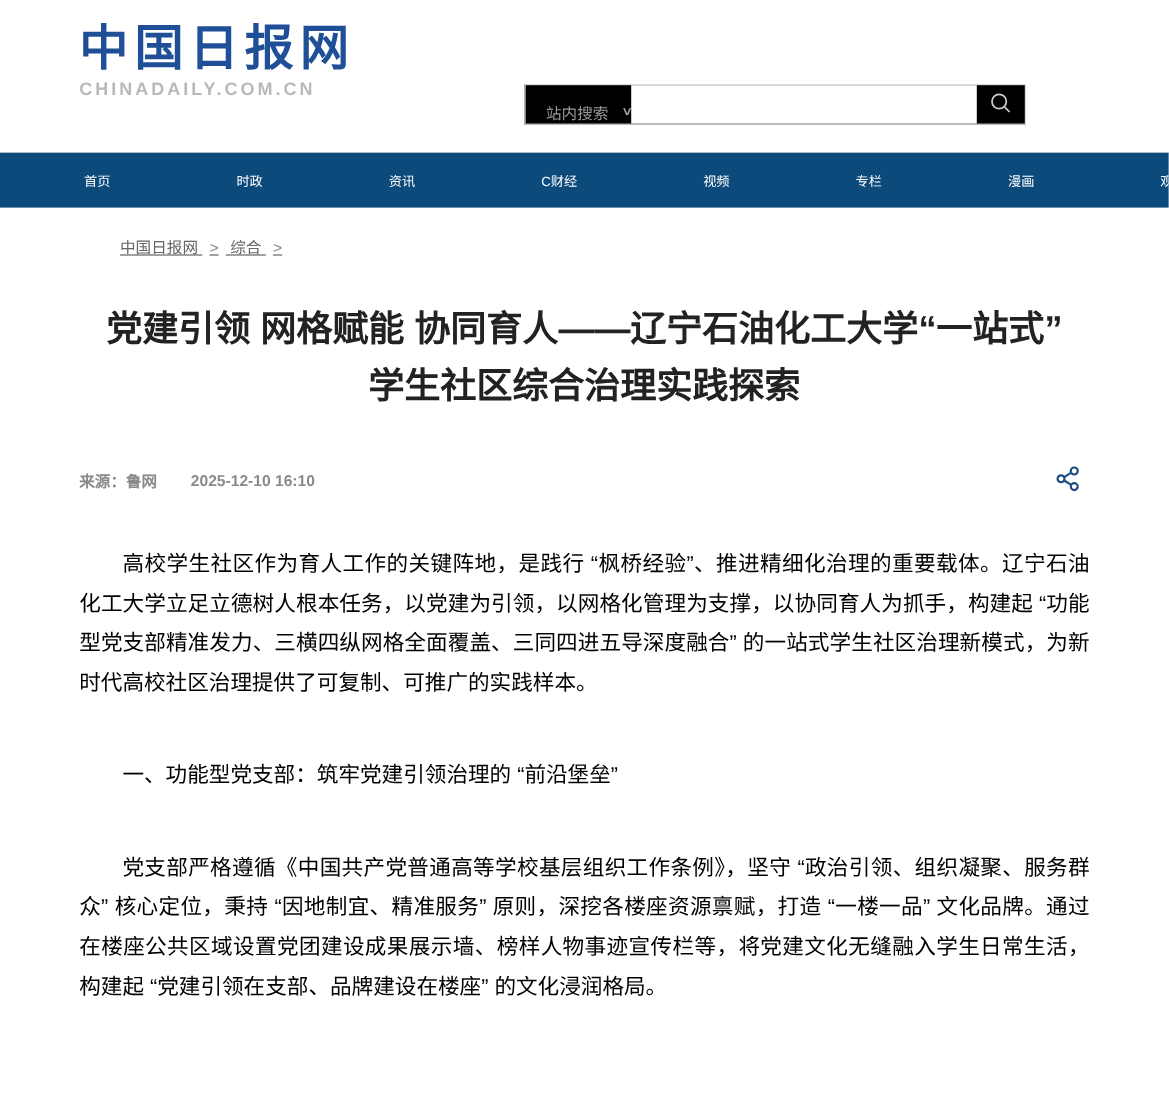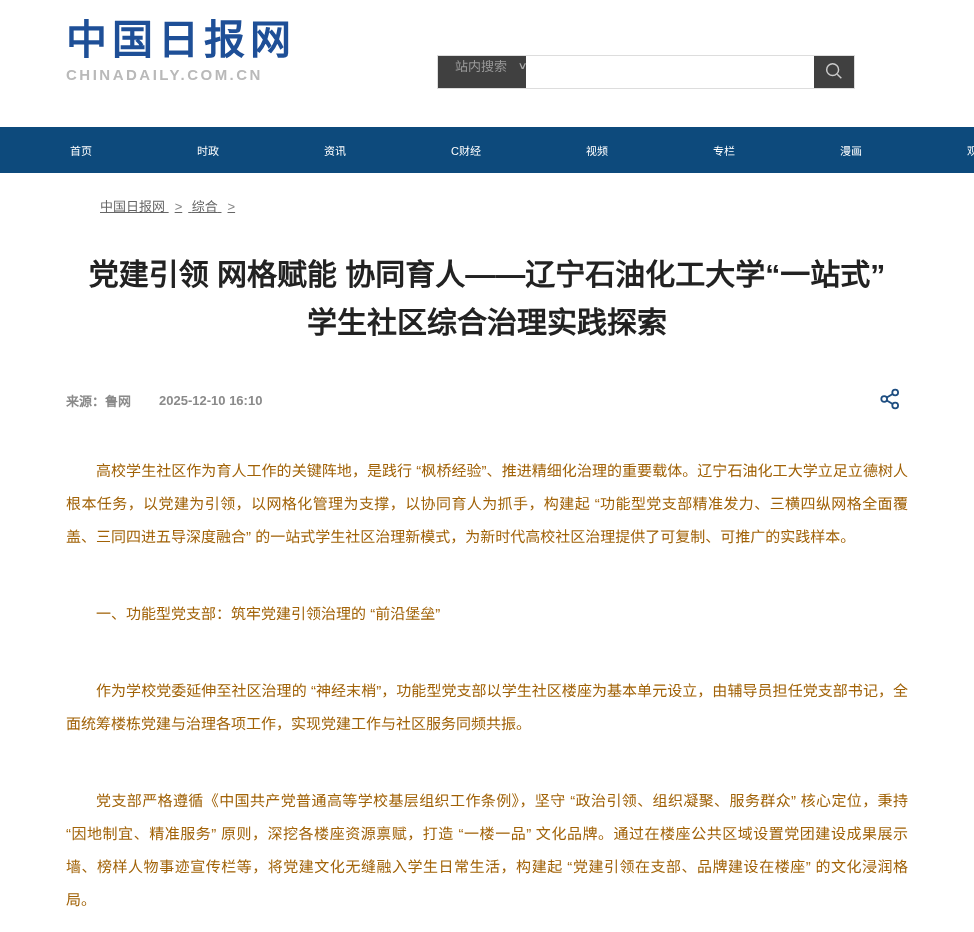--- a/index.html
+++ b/index.html
@@ -6,22 +6,22 @@
   html,body { width:974px; height:932px; overflow:hidden; background:#fff;
     font-family:"Liberation Sans","DejaVu Sans",sans-serif; }
 
   
   .header { position:relative; height:127px; background:#fff; }
   .logo { position:absolute; left:66px; top:18px; cursor:pointer; }
   .logo-cn { font-family:"DejaVu Serif","Liberation Serif",serif;
     font-size:41px; font-weight:700; color:#1e4f97; letter-spacing:5px; line-height:1.1; }
   .logo-en { font-size:15px; font-weight:700; color:#b9b9b9; letter-spacing:2.5px; margin-top:3px; }
 
-  .searchbox { position:absolute; left:437px; top:55px; width:418px; height:34px;
-    border:1px solid #ddd; background:#404040; display:flex; align-items:flex-start; }
+  .searchbox { position:absolute; left:437px; top:70px; width:418px; height:34px;
+    border:1px solid #ddd; background:#000000; display:flex; align-items:flex-end; }
   .search-scope { display:flex; align-items:center; gap:12px; padding-left:17px;
     font-size:13px; color:#999; cursor:pointer; }
   .search-chevron { font-size:10px; color:#aaa; transform:scaleX(1.4); }
   .search-input { flex:1; border:none; outline:none; height:100%; font-size:13px; padding:0 8px; }
   .search-btn { width:40px; height:100%; display:flex; align-items:center; justify-content:center;
     cursor:pointer; background:transparent; border:none; }
 
   
   .navbar { height:46px; background:#0d4a7c; overflow:hidden; }
   .nav-inner { display:flex; justify-content:space-between; align-items:center;
@@ -36,21 +36,21 @@
   
   .article { padding:0 66px; }
   .article-title { margin:36px auto 0; max-width:812px; text-align:center;
     font-size:30px; font-weight:700; color:#222; line-height:48px; }
   .meta-row { display:flex; align-items:center; margin-top:40px; font-size:13px; color:#8a8a8a;font-weight:bold; }
   .meta-source { margin-right:28px; }
   .share-btn { margin-left:auto; background:none; border:none; cursor:pointer;
     display:flex; align-items:center; padding:0 6px; }
 
   .body-text { margin-top:40px; }
-  .para { font-size:15px; line-height:33px; color:#a16207; text-indent:2em;
+  .para { font-size:18px; line-height:33px; color:#000000; text-indent:2em;
     margin-bottom:44px; text-align:justify; }
 </style>
 </head>
 <body>
 
 <div class="header">
   <div class="logo">
     <div class="logo-cn">中国日报网</div>
     <div class="logo-en">CHINADAILY.COM.CN</div>
   </div>
@@ -118,17 +118,16 @@
       </span>
     </button>
   </div>
 
   <div class="body-text">
 
       <p class="para">高校学生社区作为育人工作的关键阵地，是践行 “枫桥经验”、推进精细化治理的重要载体。辽宁石油化工大学立足立德树人根本任务，以党建为引领，以网格化管理为支撑，以协同育人为抓手，构建起 “功能型党支部精准发力、三横四纵网格全面覆盖、三同四进五导深度融合” 的一站式学生社区治理新模式，为新时代高校社区治理提供了可复制、可推广的实践样本。</p>
 
       <p class="para">一、功能型党支部：筑牢党建引领治理的 “前沿堡垒”</p>
 
-      <p class="para">作为学校党委延伸至社区治理的 “神经末梢”，功能型党支部以学生社区楼座为基本单元设立，由辅导员担任党支部书记，全面统筹楼栋党建与治理各项工作，实现党建工作与社区服务同频共振。</p>
 
       <p class="para">党支部严格遵循《中国共产党普通高等学校基层组织工作条例》，坚守 “政治引领、组织凝聚、服务群众” 核心定位，秉持 “因地制宜、精准服务” 原则，深挖各楼座资源禀赋，打造 “一楼一品” 文化品牌。通过在楼座公共区域设置党团建设成果展示墙、榜样人物事迹宣传栏等，将党建文化无缝融入学生日常生活，构建起 “党建引领在支部、品牌建设在楼座” 的文化浸润格局。</p>
     </div>
 </div>
 
 </body></html>

